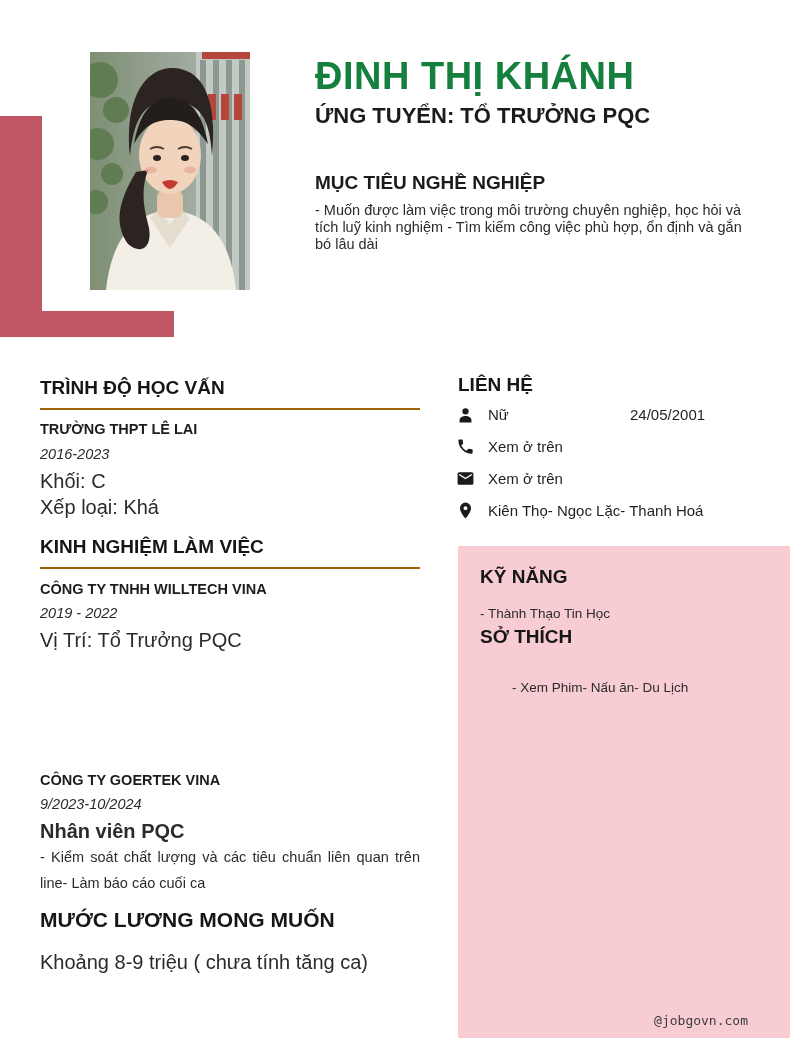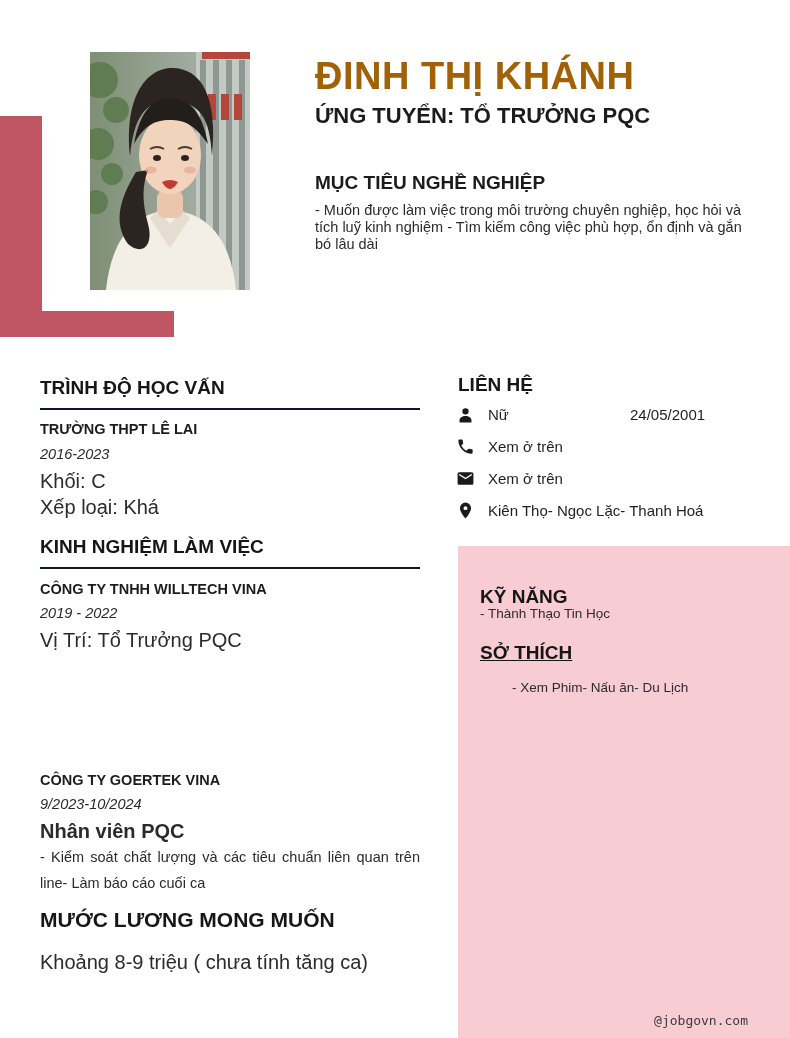--- a/index.html
+++ b/index.html
@@ -14,29 +14,29 @@
   }
   
   .accent-v { position:absolute; left:0; top:116px; width:42px; height:221px; background:#c05663; }
   .accent-h { position:absolute; left:0; top:311px; width:174px; height:26px; background:#c05663; }
 
   
   .photo { position:absolute; left:90px; top:52px; width:160px; height:238px; overflow:hidden; }
   .photo svg { display:block; width:100%; height:100%; }
 
   
-  .name { position:absolute; left:315px; top:55px; font-size:38px; font-weight:bold; letter-spacing:0.5px; color:#a16207; white-space:nowrap;text-align:right; }
+  .name { position:absolute; left:315px; top:55px; font-size:38px; font-weight:bold; letter-spacing:0.5px; color:#15803d; white-space:nowrap;text-align:right; }
   .position { position:absolute; left:315px; top:103px; font-size:22px; font-weight:bold; color:#1b1b1b; white-space:nowrap; }
 
   .obj-heading { position:absolute; left:315px; top:172px; font-size:19px; font-weight:bold; color:#1b1b1b; }
   .obj-text { position:absolute; left:315px; top:202px; width:435px; font-size:14.5px; line-height:17px; color:#2b2b2b; }
 
   
   .sec-heading { position:absolute; left:40px; width:380px; font-size:19px; font-weight:bold; color:#161616; }
-  .sec-heading.ruled { padding-bottom:9px; border-bottom:2px solid #0f172a; }
+  .sec-heading.ruled { padding-bottom:9px; border-bottom:2px solid #a16207; }
   .h-edu { top:377px; }
   .h-exp { top:536px; }
   .h-salary { top:908px; font-size:21px; }
 
   .t-bold  { position:absolute; left:40px; width:380px; font-size:14.5px; font-weight:bold; color:#1d1d1d; }
   .t-ital  { position:absolute; left:40px; width:380px; font-size:14.5px; font-style:italic; color:#2b2b2b; }
   .t-line  { position:absolute; left:40px; width:380px; font-size:20px; color:#2b2b2b; }
   .t-para  { position:absolute; left:40px; width:380px; font-size:14.5px; line-height:26px; color:#2b2b2b; text-align:justify; }
 
   .edu-school { top:421px; }
@@ -65,23 +65,23 @@
   .contact-row .cvalue { position:absolute; left:174px; top:1px; font-size:15px; color:#1f1f1f; white-space:nowrap; }
   .c-row0 { top:405px; }
   .c-row1 { top:437px; }
   .c-row2 { top:469px; }
   .c-row3 { top:501px; }
 
   
   .pink-panel { position:absolute; left:458px; top:546px; width:332px; height:492px; background:#f8ccd3; }
   .pp-heading { position:absolute; left:22px; font-size:19px; font-weight:bold; color:#161616; }
   .pp-text { position:absolute; left:22px; font-size:13.5px; color:#2b2b2b; white-space:nowrap; }
-  .pp-skills-h { top:40px;text-align:right; }
+  .pp-skills-h { top:20px;text-align:right; }
   .pp-skills-t { top:60px; }
-  .pp-hobby-h { top:96px;text-decoration:underline; }
+  .pp-hobby-h { top:80px; }
   .pp-hobby-t { top:134px;margin-left:32px; }
   .watermark { position:absolute; right:42px; bottom:10px; font-family:"DejaVu Sans Mono","Liberation Mono",monospace; font-size:13px; color:#3c3c3c; }
 </style>
 </head>
 <body>
 
 <div class="page">
 
   <div class="accent-v"></div>
   <div class="accent-h"></div>

